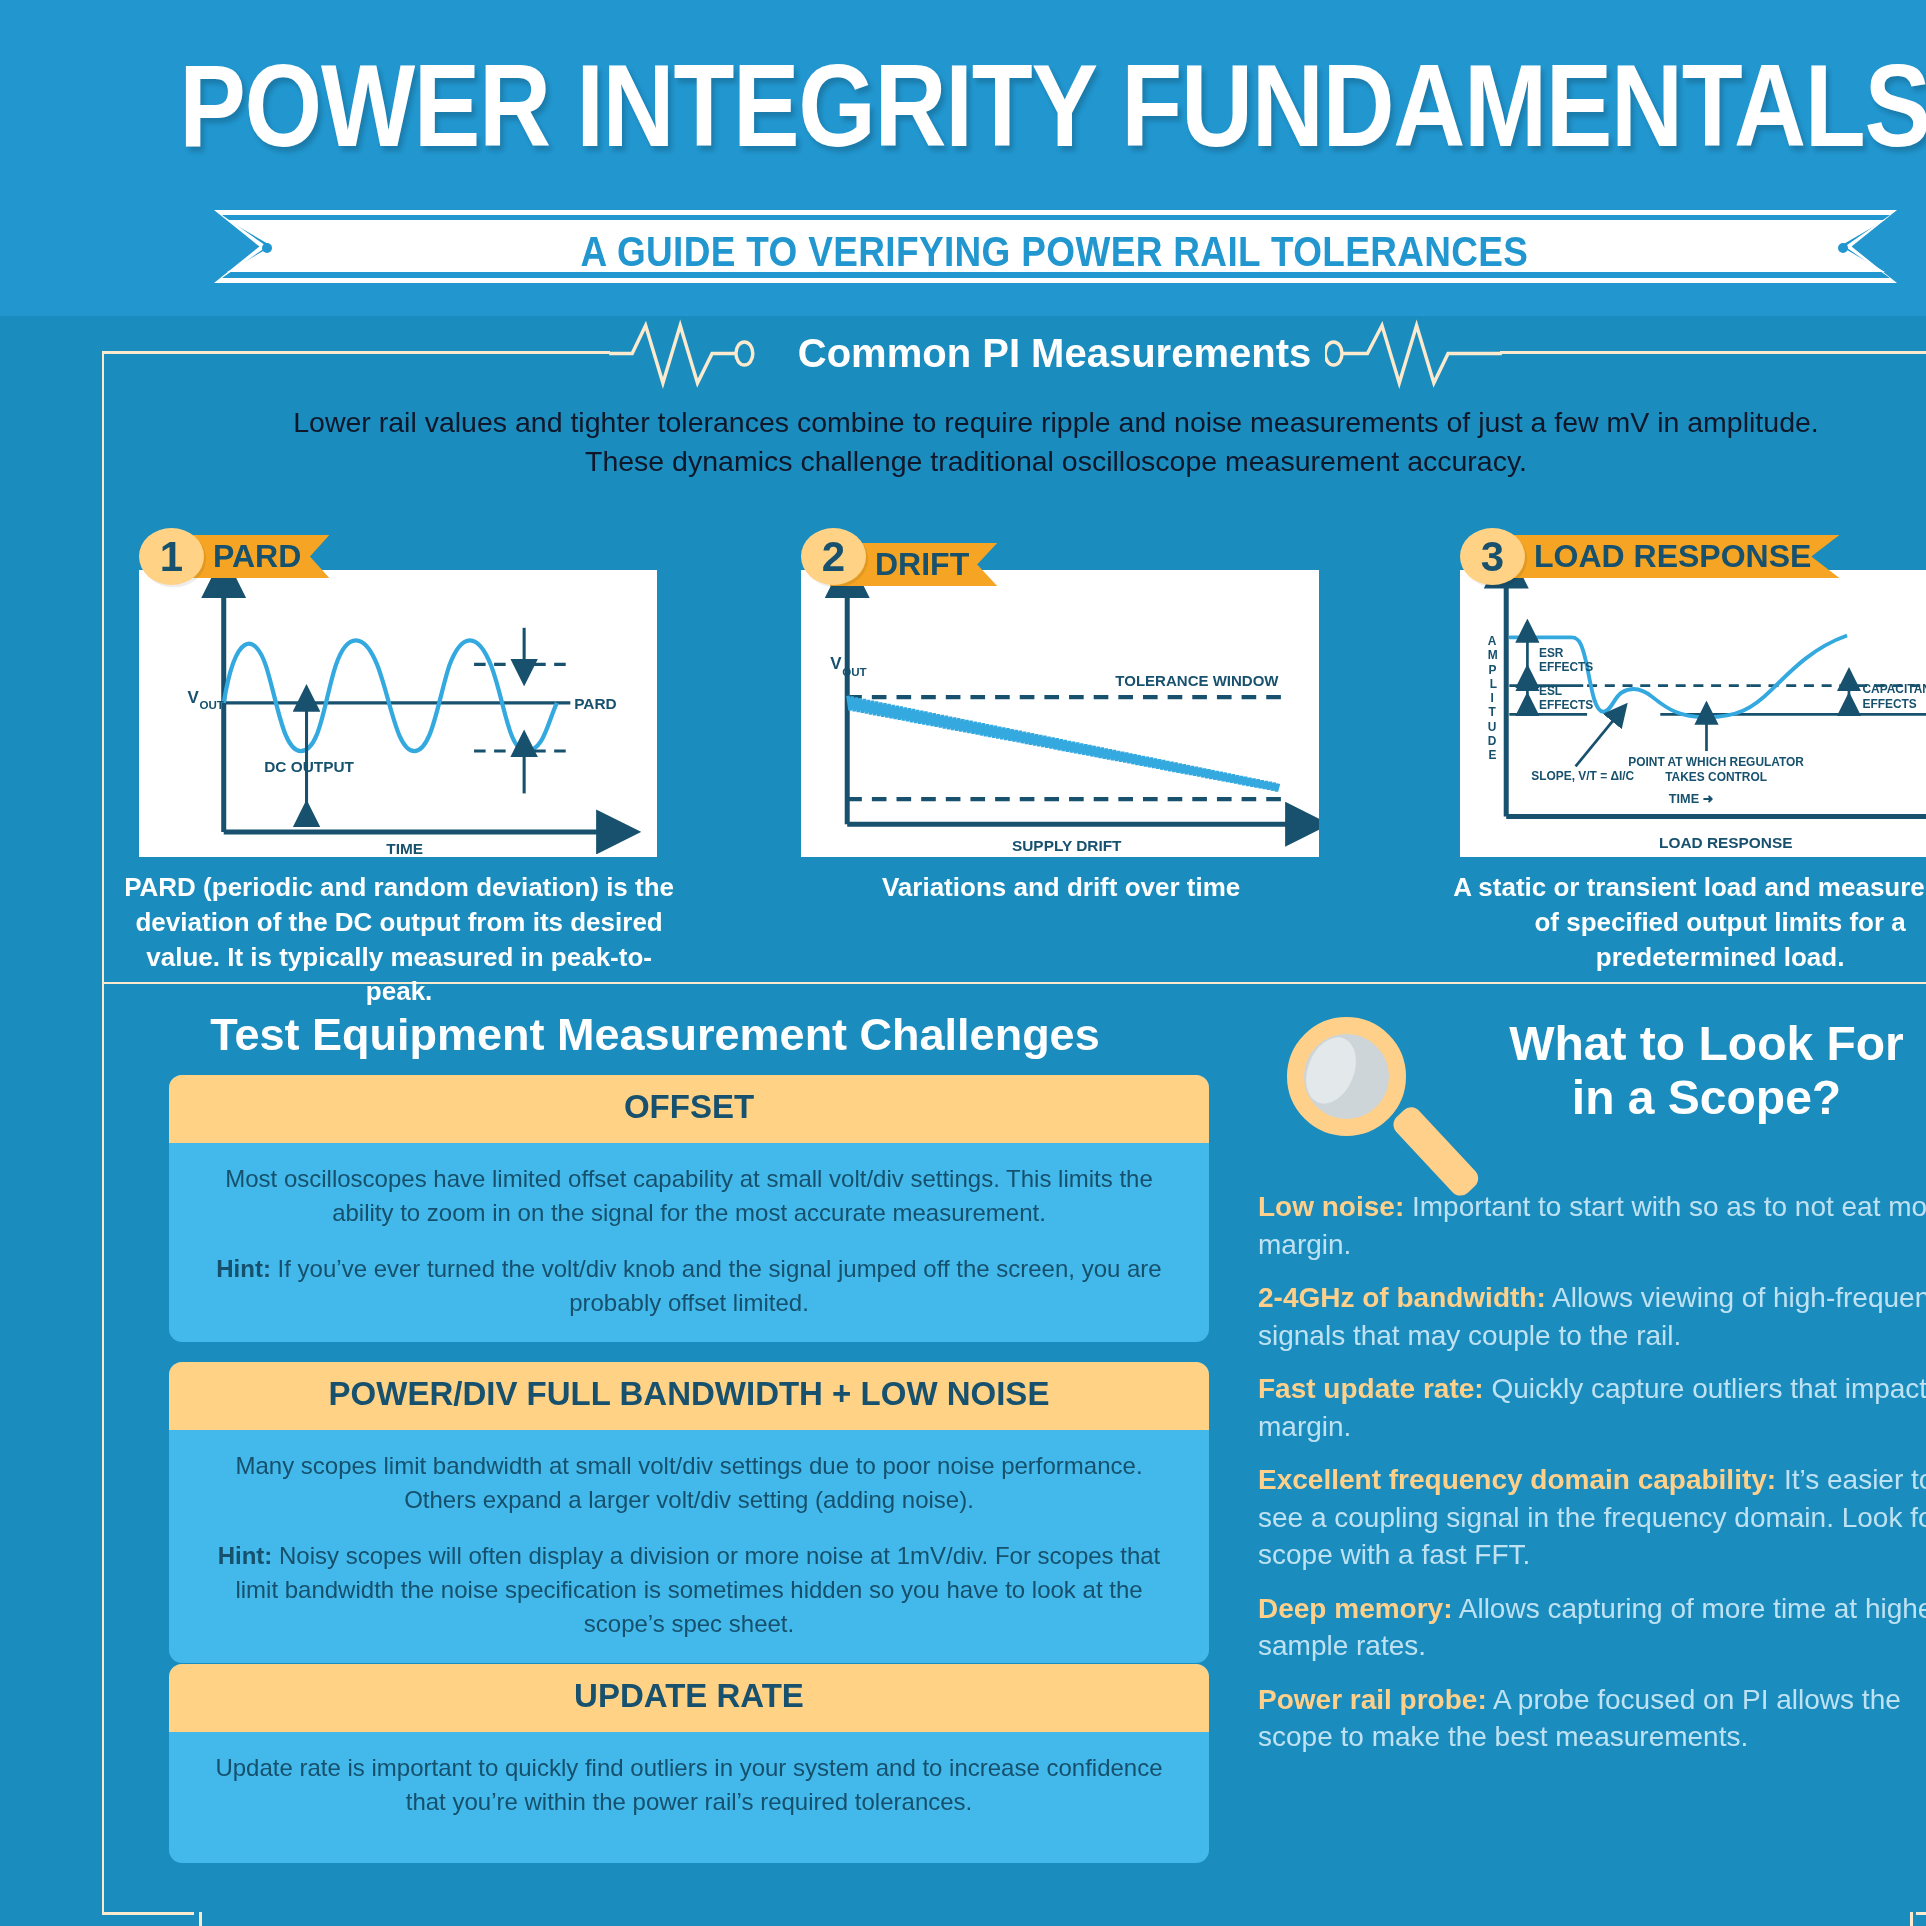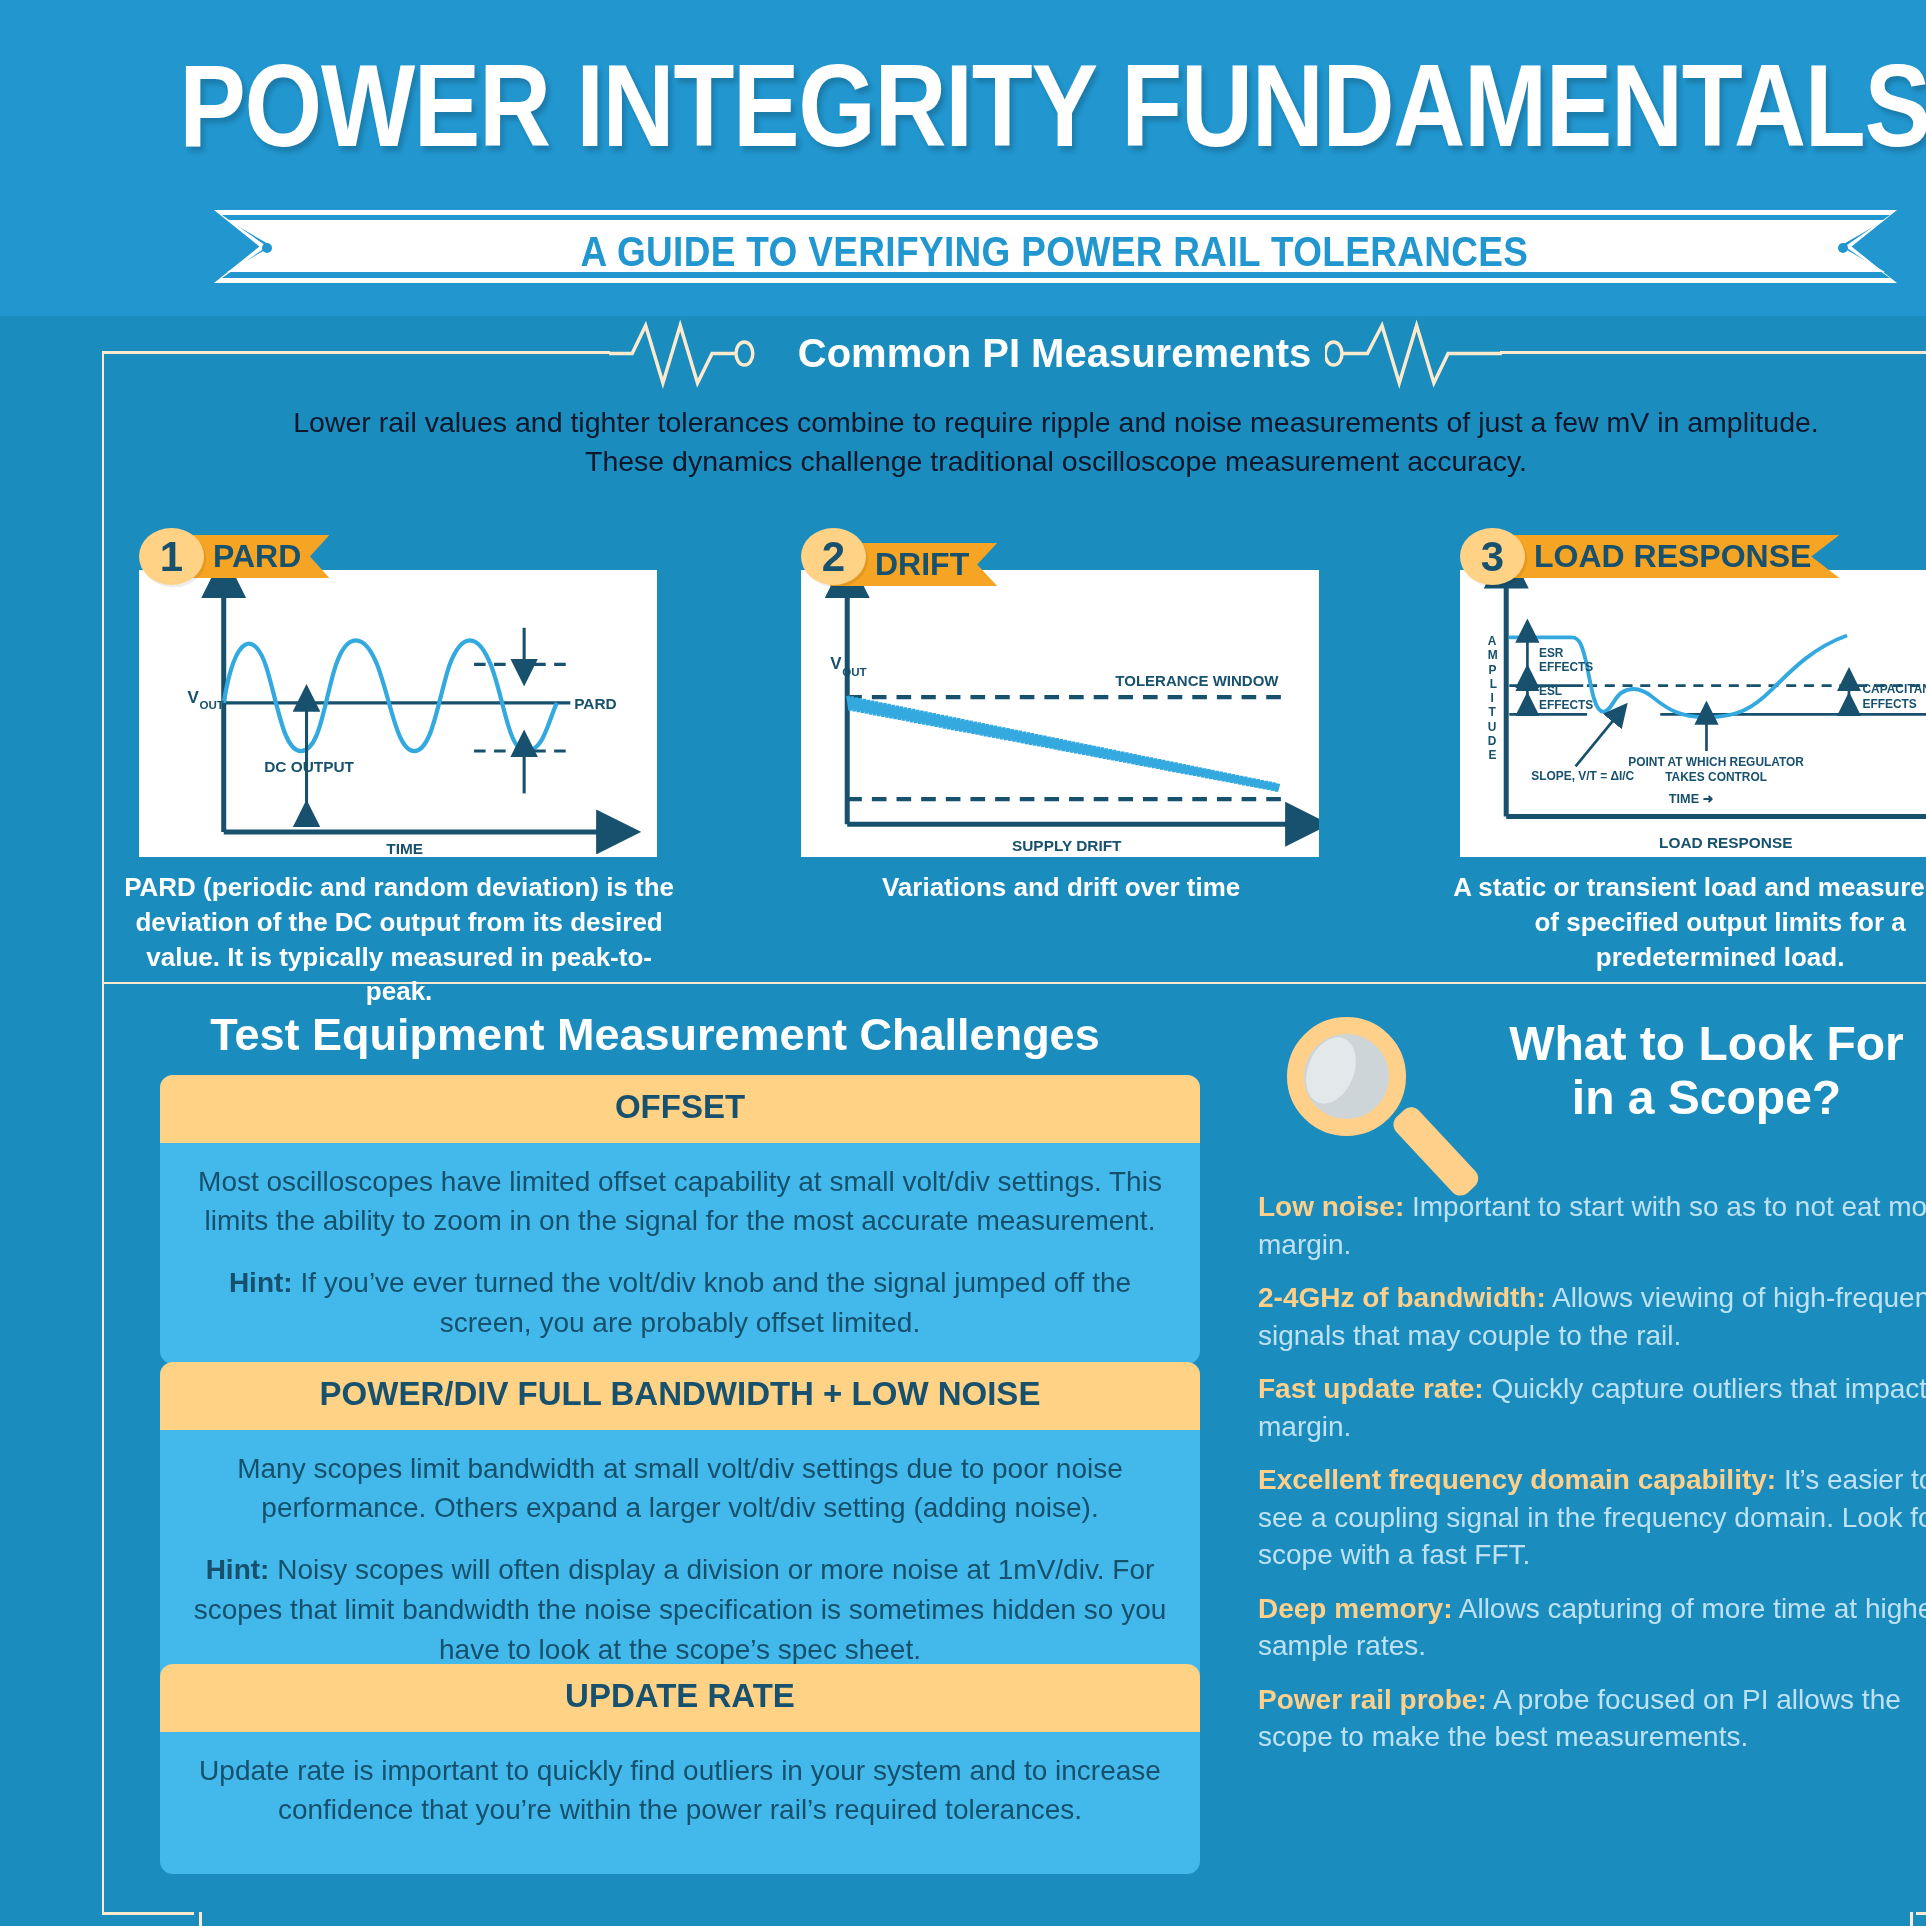--- a/index.html
+++ b/index.html
@@ -77,24 +77,24 @@
   #sec2 { position:absolute; left:102px; top:984px; width:1907px; height:928px;
           border:2.7px solid #fbeacd; border-top:none; border-bottom:none; }
   #sec2-botrail-l { position:absolute; left:102px; top:1912px; width:92px; height:2.7px; background:#fbeacd; }
   #sec2-botrail-r { position:absolute; left:1916px; top:1912px; width:92px; height:2.7px; background:#fbeacd; }
   #tailL { position:absolute; left:199px; top:1912px; width:2.7px; height:512px; background:#fbeacd; }
   #tailR { position:absolute; left:1910px; top:1912px; width:2.7px; height:512px; background:#fbeacd; }
 
   
   #ch-title { position:absolute; left:166px; top:1009px; width:978px; text-align:center;
     font-size:45px; font-weight:bold; color:#fff; }
-  .chbox { position:absolute; left:160px; width:1040px; border-radius:13px; overflow:hidden; background:#42b9ea; }
+  .chbox { position:absolute; left:169px; width:1040px; border-radius:13px; overflow:hidden; background:#42b9ea; }
   .chhead { background:#ffd285; color:#17516e; font-size:33px; font-weight:bold;
             text-align:center; padding:13px 0 17px; }
-  .chbody { color:#16506d; font-size:28px; line-height:1.42; text-align:center; padding:18.5px 30px 21.6px; }
+  .chbody { color:#16506d; font-size:24px; line-height:1.42; text-align:center; padding:18.5px 30px 21.6px; }
   .chbody b { font-weight:bold; }
 
   
   #mag { position:absolute; left:1287px; top:1017px; width:119px; height:119px;
          border:17.7px solid #ffd08a; border-radius:50%; background:#cdd5d9; }
   #mag-gloss { position:absolute; left:1308px; top:1036px; width:46px; height:69px;
          border-radius:50%; background:rgba(255,255,255,0.45); transform:rotate(22deg); }
   #mag-handle { position:absolute; left:1389px; top:1124px; width:31px; height:104px;
          background:#ffd08a; border-radius:10.8px; transform:rotate(-43deg); transform-origin:top left; }
   #scope-title { position:absolute; left:1433px; top:1017px; width:547px; text-align:center;

